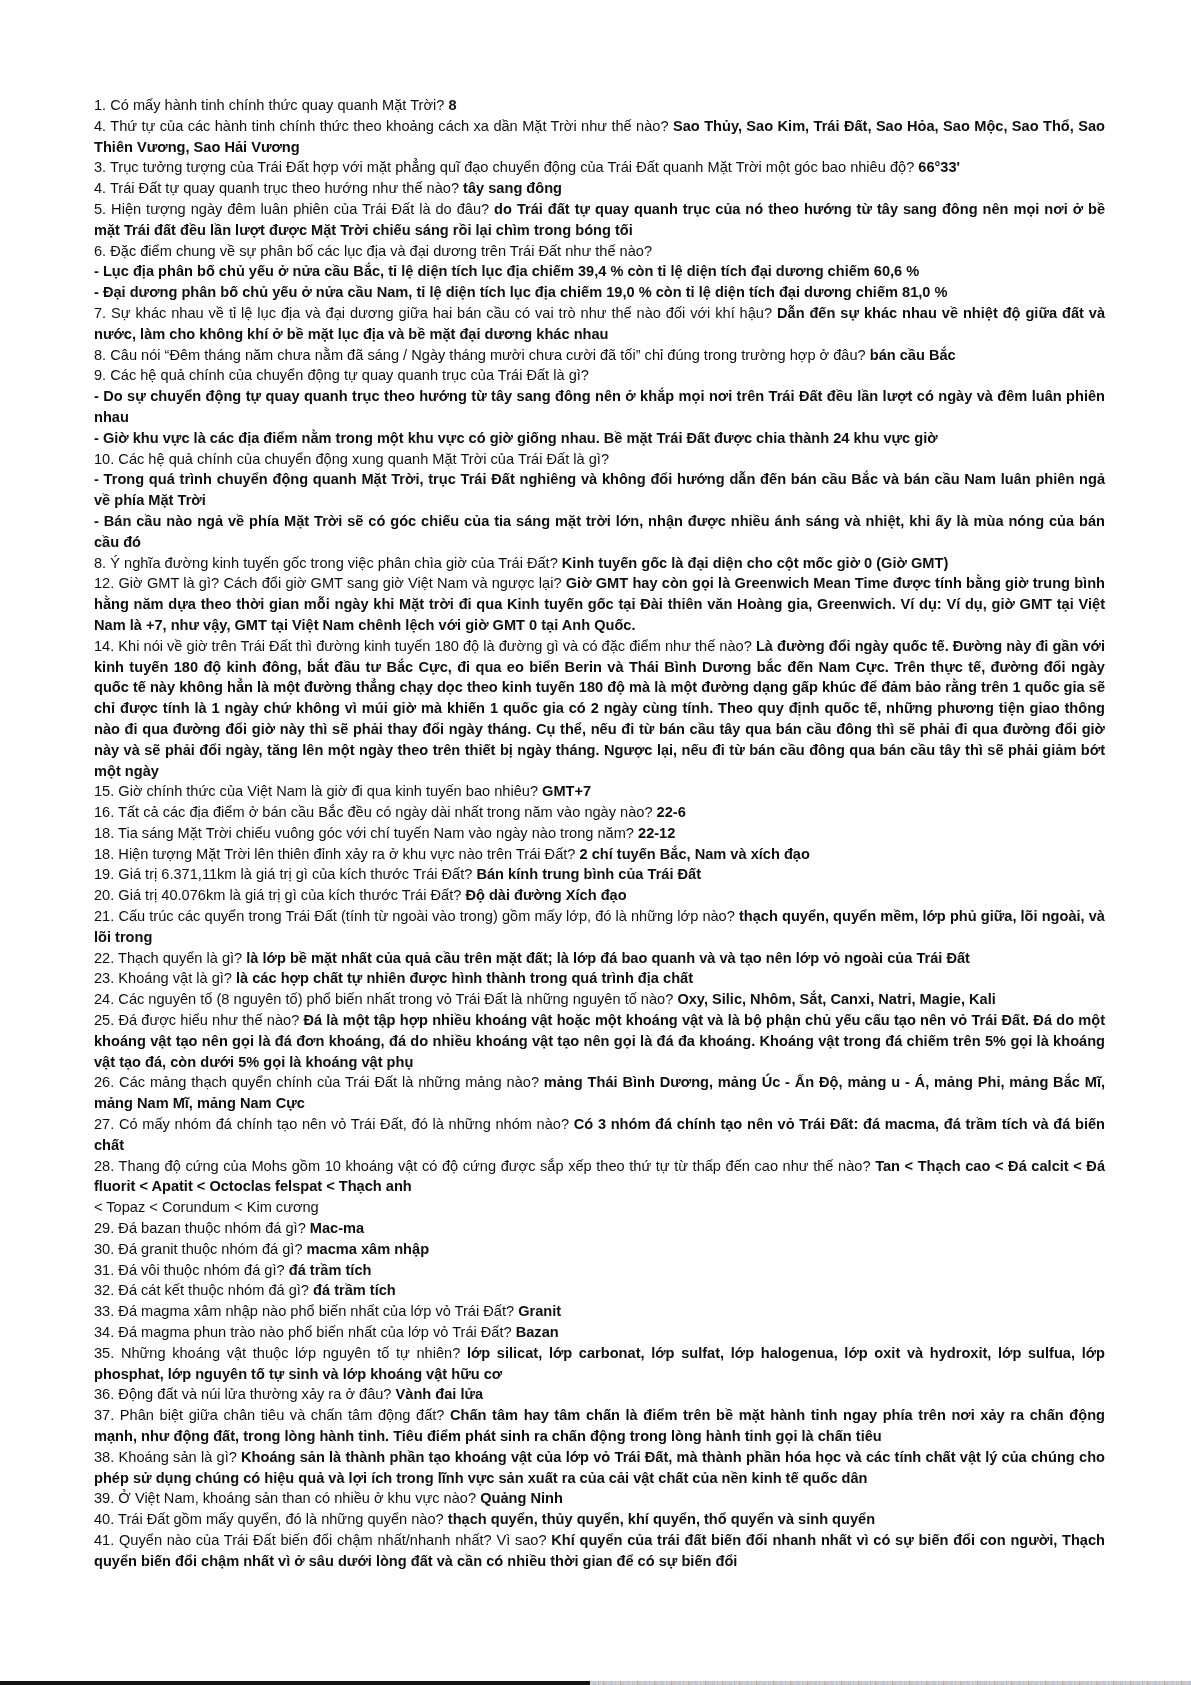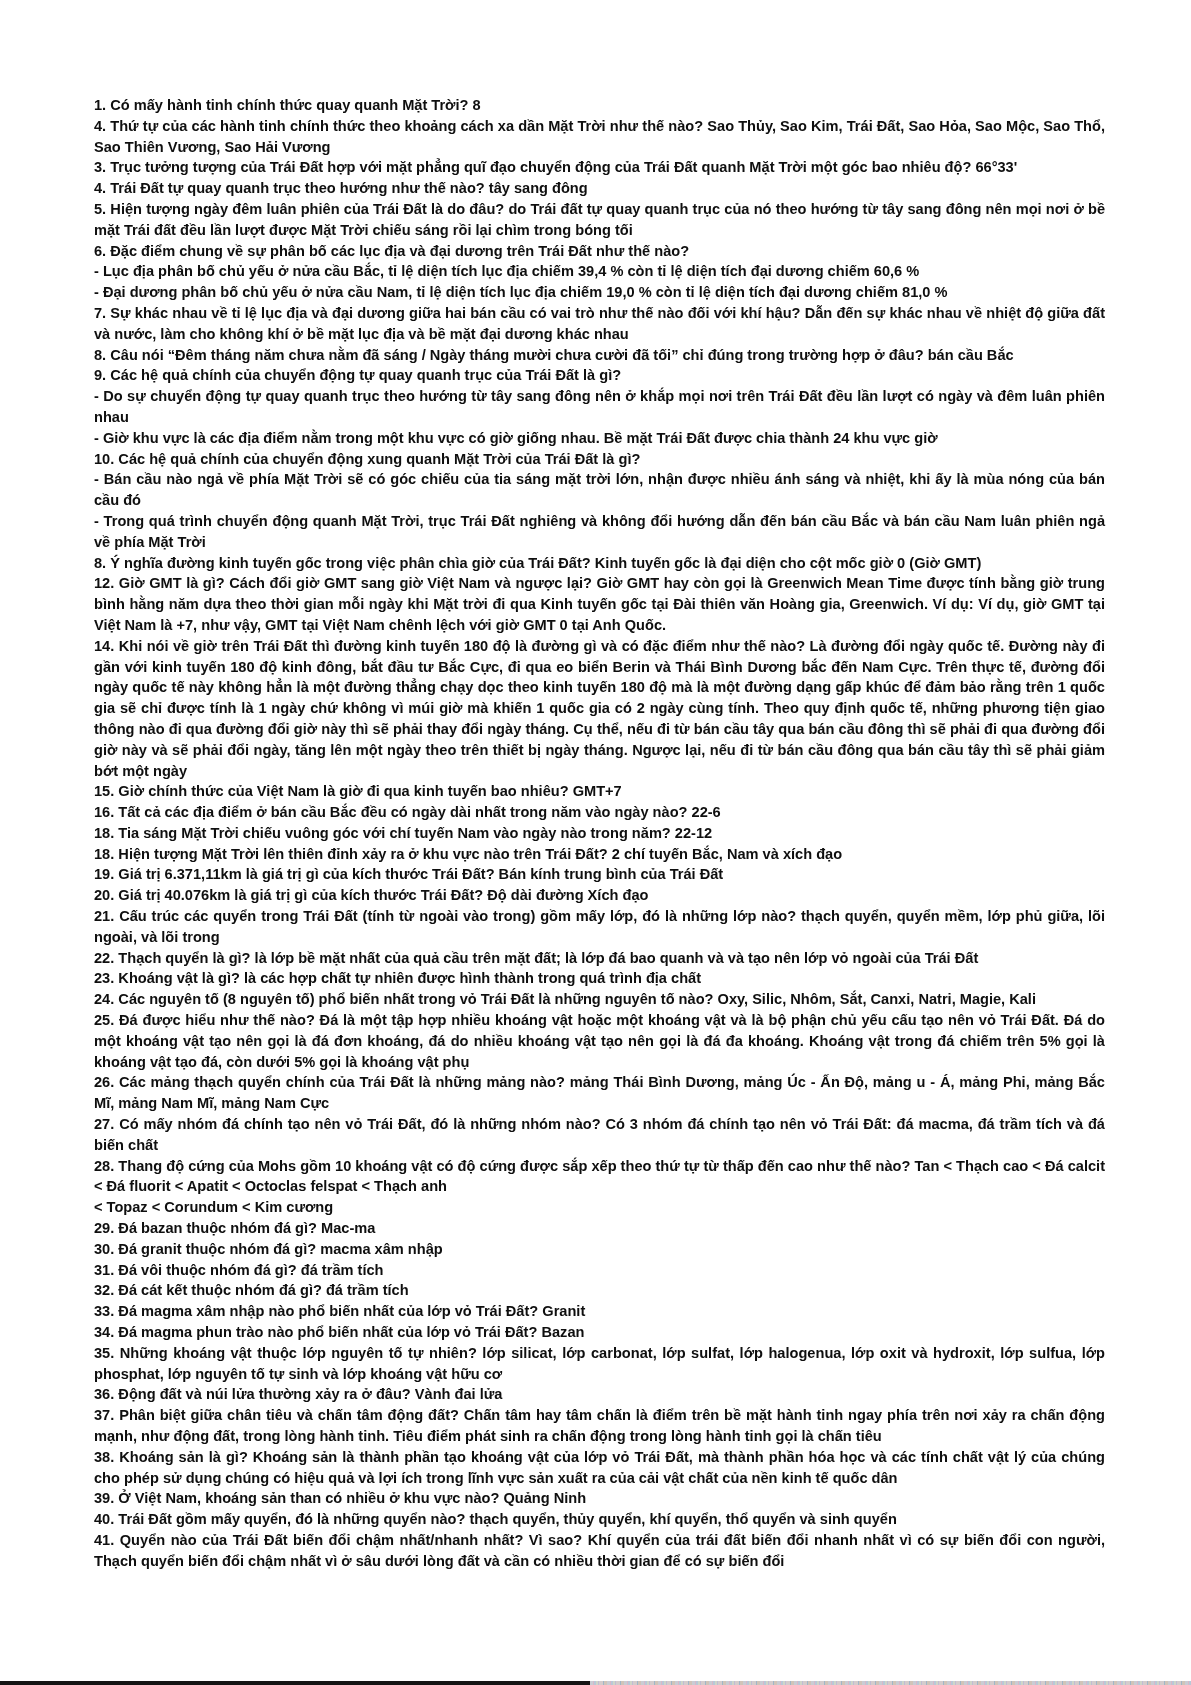--- a/index.html
+++ b/index.html
@@ -22,21 +22,21 @@
     color: #0f0f0f;
     font-size: 14.6px;
     line-height: 20.8px;
   }
   .para {
     margin: 0;
     padding: 0;
     text-align: justify;
   }
   .para .bold { font-weight: 700; }
-  .para .reg  { font-weight: 700; }
+  .para .reg  { font-weight: 400; }
   .bottom-strip {
     position: absolute;
     left: 0;
     bottom: 0;
     width: 1191px;
     height: 4px;
     display: flex;
   }
   .strip-left {
     width: 590px;
@@ -67,22 +67,22 @@
     <p class="para"><span class="reg">5. Hiện tượng ngày đêm luân phiên của Trái Đất là do đâu? </span><span class="bold">do Trái đất tự quay quanh trục của nó theo hướng từ tây sang đông nên mọi nơi ở bề mặt Trái đất đều lần lượt được Mặt Trời chiếu sáng rồi lại chìm trong bóng tối</span></p>
     <p class="para"><span class="reg">6. Đặc điểm chung về sự phân bố các lục địa và đại dương trên Trái Đất như thế nào?</span></p>
     <p class="para"><span class="bold">- Lục địa phân bố chủ yếu ở nửa cầu Bắc, tỉ lệ diện tích lục địa chiếm 39,4 % còn tỉ lệ diện tích đại dương chiếm 60,6 %</span></p>
     <p class="para"><span class="bold">- Đại dương phân bố chủ yếu ở nửa cầu Nam, tỉ lệ diện tích lục địa chiếm 19,0 % còn tỉ lệ diện tích đại dương chiếm 81,0 %</span></p>
     <p class="para"><span class="reg">7. Sự khác nhau về tỉ lệ lục địa và đại dương giữa hai bán cầu có vai trò như thế nào đối với khí hậu? </span><span class="bold">Dẫn đến sự khác nhau về nhiệt độ giữa đất và nước, làm cho không khí ở bề mặt lục địa và bề mặt đại dương khác nhau</span></p>
     <p class="para"><span class="reg">8. Câu nói “Đêm tháng năm chưa nằm đã sáng / Ngày tháng mười chưa cười đã tối” chỉ đúng trong trường hợp ở đâu? </span><span class="bold">bán cầu Bắc</span></p>
     <p class="para"><span class="reg">9. Các hệ quả chính của chuyển động tự quay quanh trục của Trái Đất là gì?</span></p>
     <p class="para"><span class="bold">- Do sự chuyển động tự quay quanh trục theo hướng từ tây sang đông nên ở khắp mọi nơi trên Trái Đất đều lần lượt có ngày và đêm luân phiên nhau</span></p>
     <p class="para"><span class="bold">- Giờ khu vực là các địa điểm nằm trong một khu vực có giờ giống nhau. Bề mặt Trái Đất được chia thành 24 khu vực giờ</span></p>
     <p class="para"><span class="reg">10. Các hệ quả chính của chuyển động xung quanh Mặt Trời của Trái Đất là gì?</span></p>
+    <p class="para"><span class="bold">- Trong quá trình chuyển động quanh Mặt Trời, trục Trái Đất nghiêng và không đổi hướng dẫn đến bán cầu Bắc và bán cầu Nam luân phiên ngả về phía Mặt Trời</span></p>
     <p class="para"><span class="bold">- Bán cầu nào ngả về phía Mặt Trời sẽ có góc chiếu của tia sáng mặt trời lớn, nhận được nhiều ánh sáng và nhiệt, khi ấy là mùa nóng của bán cầu đó</span></p>
-    <p class="para"><span class="bold">- Trong quá trình chuyển động quanh Mặt Trời, trục Trái Đất nghiêng và không đổi hướng dẫn đến bán cầu Bắc và bán cầu Nam luân phiên ngả về phía Mặt Trời</span></p>
     <p class="para"><span class="reg">8. Ý nghĩa đường kinh tuyến gốc trong việc phân chìa giờ của Trái Đất? </span><span class="bold">Kinh tuyến gốc là đại diện cho cột mốc giờ 0 (Giờ GMT)</span></p>
     <p class="para"><span class="reg">12. Giờ GMT là gì? Cách đổi giờ GMT sang giờ Việt Nam và ngược lại? </span><span class="bold">Giờ GMT hay còn gọi là Greenwich Mean Time được tính bằng giờ trung bình hằng năm dựa theo thời gian mỗi ngày khi Mặt trời đi qua Kinh tuyến gốc tại Đài thiên văn Hoàng gia, Greenwich. Ví dụ: Ví dụ, giờ GMT tại Việt Nam là +7, như vậy, GMT tại Việt Nam chênh lệch với giờ GMT 0 tại Anh Quốc.</span></p>
     <p class="para"><span class="reg">14. Khi nói về giờ trên Trái Đất thì đường kinh tuyến 180 độ là đường gì và có đặc điểm như thế nào? </span><span class="bold">Là đường đổi ngày quốc tế. Đường này đi gần với kinh tuyến 180 độ kinh đông, bắt đầu tư Bắc Cực, đi qua eo biển Berin và Thái Bình Dương bắc đến Nam Cực. Trên thực tế, đường đổi ngày quốc tế này không hẳn là một đường thẳng chạy dọc theo kinh tuyến 180 độ mà là một đường dạng gấp khúc để đảm bảo rằng trên 1 quốc gia sẽ chỉ được tính là 1 ngày chứ không vì múi giờ mà khiến 1 quốc gia có 2 ngày cùng tính. Theo quy định quốc tế, những phương tiện giao thông nào đi qua đường đổi giờ này thì sẽ phải thay đổi ngày tháng. Cụ thể, nếu đi từ bán cầu tây qua bán cầu đông thì sẽ phải đi qua đường đổi giờ này và sẽ phải đổi ngày, tăng lên một ngày theo trên thiết bị ngày tháng. Ngược lại, nếu đi từ bán cầu đông qua bán cầu tây thì sẽ phải giảm bớt một ngày</span></p>
     <p class="para"><span class="reg">15. Giờ chính thức của Việt Nam là giờ đi qua kinh tuyến bao nhiêu? </span><span class="bold">GMT+7</span></p>
     <p class="para"><span class="reg">16. Tất cả các địa điểm ở bán cầu Bắc đều có ngày dài nhất trong năm vào ngày nào? </span><span class="bold">22-6</span></p>
     <p class="para"><span class="reg">18. Tia sáng Mặt Trời chiếu vuông góc với chí tuyến Nam vào ngày nào trong năm? </span><span class="bold">22-12</span></p>
     <p class="para"><span class="reg">18. Hiện tượng Mặt Trời lên thiên đỉnh xảy ra ở khu vực nào trên Trái Đất? </span><span class="bold">2 chí tuyến Bắc, Nam và xích đạo</span></p>
     <p class="para"><span class="reg">19. Giá trị 6.371,11km là giá trị gì của kích thước Trái Đất? </span><span class="bold">Bán kính trung bình của Trái Đất</span></p>
     <p class="para"><span class="reg">20. Giá trị 40.076km là giá trị gì của kích thước Trái Đất? </span><span class="bold">Độ dài đường Xích đạo</span></p>
     <p class="para"><span class="reg">21. Cấu trúc các quyển trong Trái Đất (tính từ ngoài vào trong) gồm mấy lớp, đó là những lớp nào? </span><span class="bold">thạch quyển, quyển mềm, lớp phủ giữa, lõi ngoài, và lõi trong</span></p>

